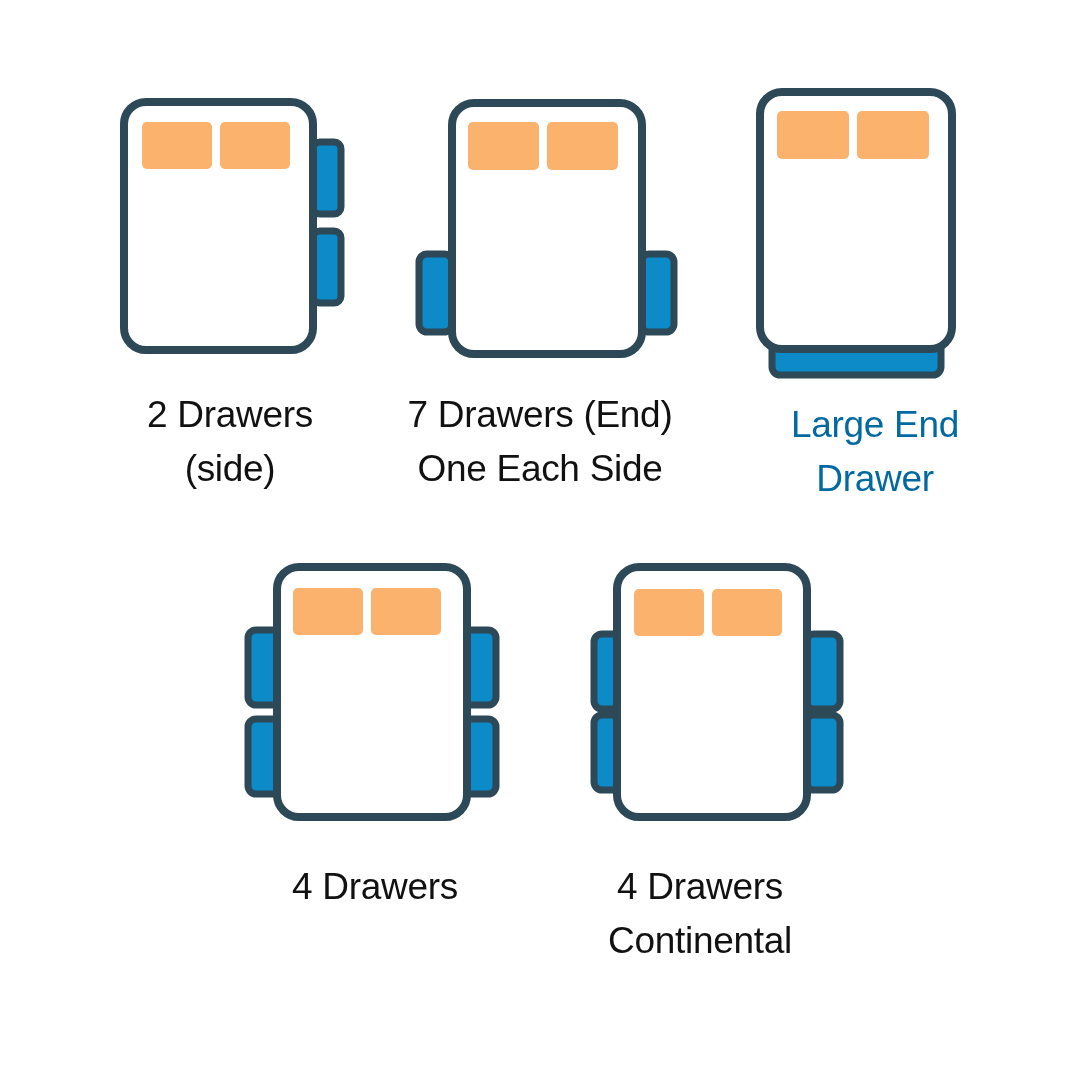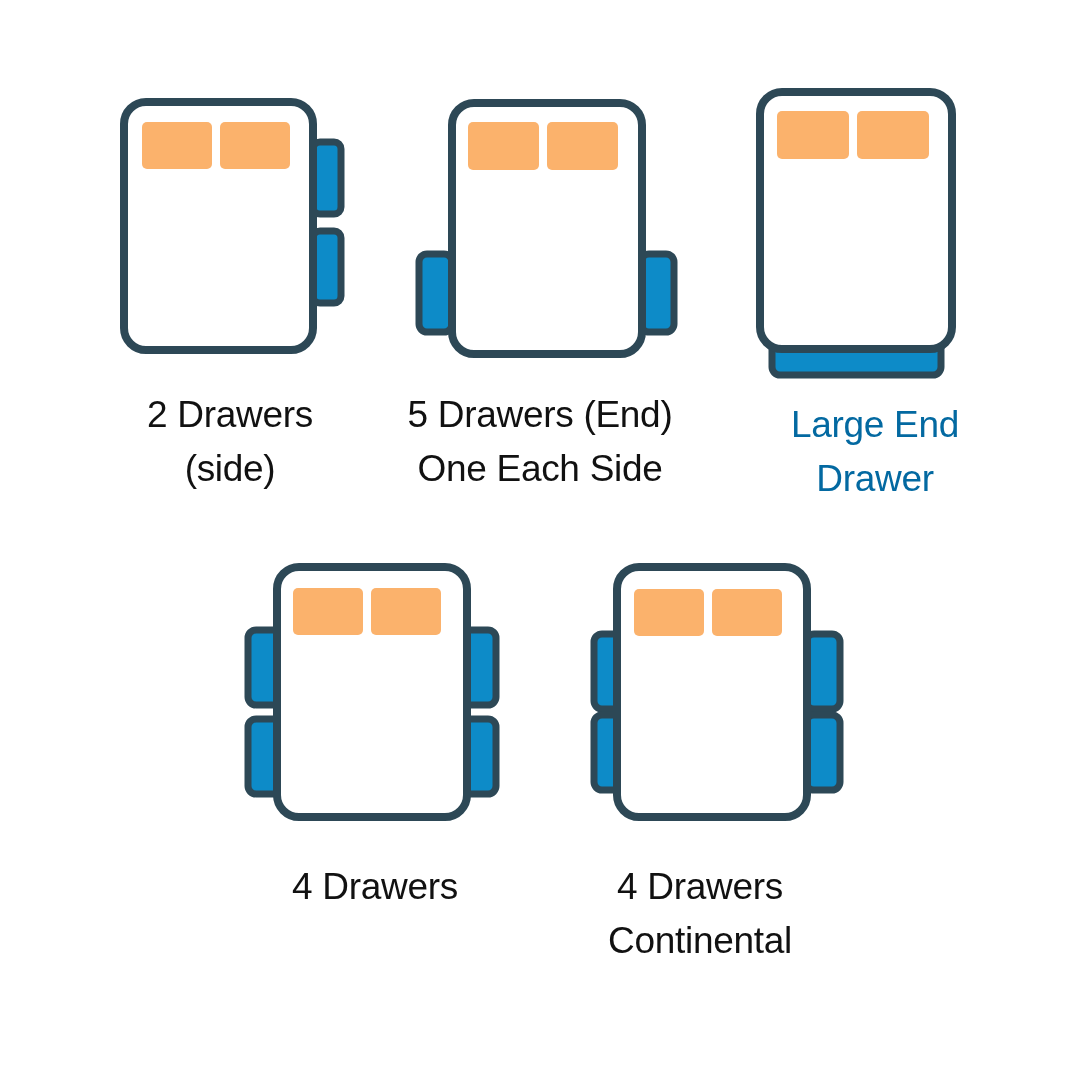--- a/index.html
+++ b/index.html
@@ -82,21 +82,21 @@
   </div>
 
   <div class="bed-option" id="opt-2">
     <svg class="bed-figure" width="1080" height="1080" viewBox="0 0 1080 1080">
       <rect x="419" y="254" width="33" height="78" rx="8" ry="8" fill="#0d8bc8" stroke="#2d4856" stroke-width="7"></rect>
       <rect x="641" y="254" width="33" height="78" rx="8" ry="8" fill="#0d8bc8" stroke="#2d4856" stroke-width="7"></rect>
       <rect x="452" y="103" width="190" height="251" rx="22" ry="22" fill="#ffffff" stroke="#2d4856" stroke-width="8"></rect>
       <rect x="468" y="122" width="71" height="48" rx="5" ry="5" fill="#fbb26c"></rect>
       <rect x="547" y="122" width="71" height="48" rx="5" ry="5" fill="#fbb26c"></rect>
     </svg>
-    <div class="bed-caption cap-2" style="color: rgb(17, 17, 17);">5 Drawers (End)
+    <div class="bed-caption cap-2" style="color: rgb(17, 17, 17);">7 Drawers (End)
 One Each Side</div>
   </div>
 
   <div class="bed-option" id="opt-3">
     <svg class="bed-figure" width="1080" height="1080" viewBox="0 0 1080 1080">
       <rect x="772" y="341" width="169" height="34" rx="8" ry="8" fill="#0d8bc8" stroke="#2d4856" stroke-width="7"></rect>
       <rect x="760" y="92" width="192" height="257" rx="22" ry="22" fill="#ffffff" stroke="#2d4856" stroke-width="8"></rect>
       <rect x="777" y="111" width="72" height="48" rx="5" ry="5" fill="#fbb26c"></rect>
       <rect x="857" y="111" width="72" height="48" rx="5" ry="5" fill="#fbb26c"></rect>
     </svg>

